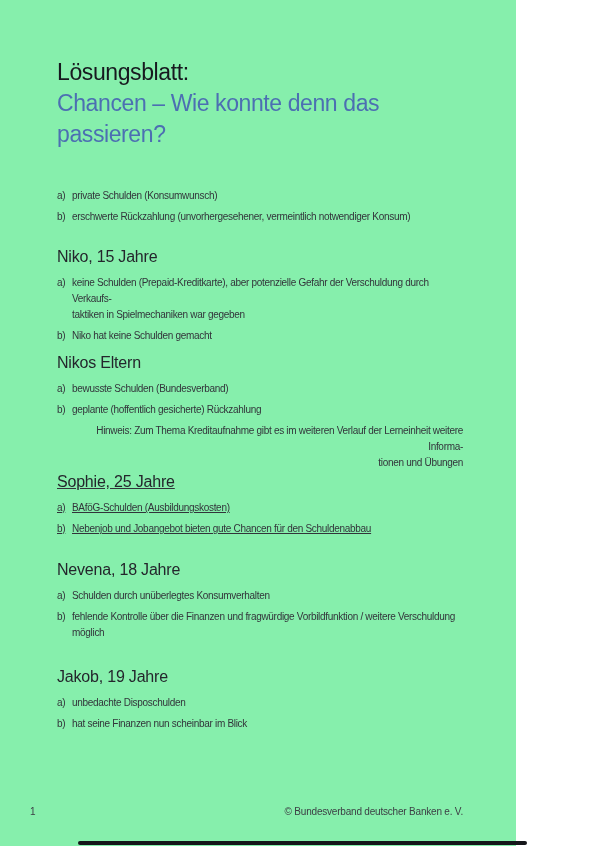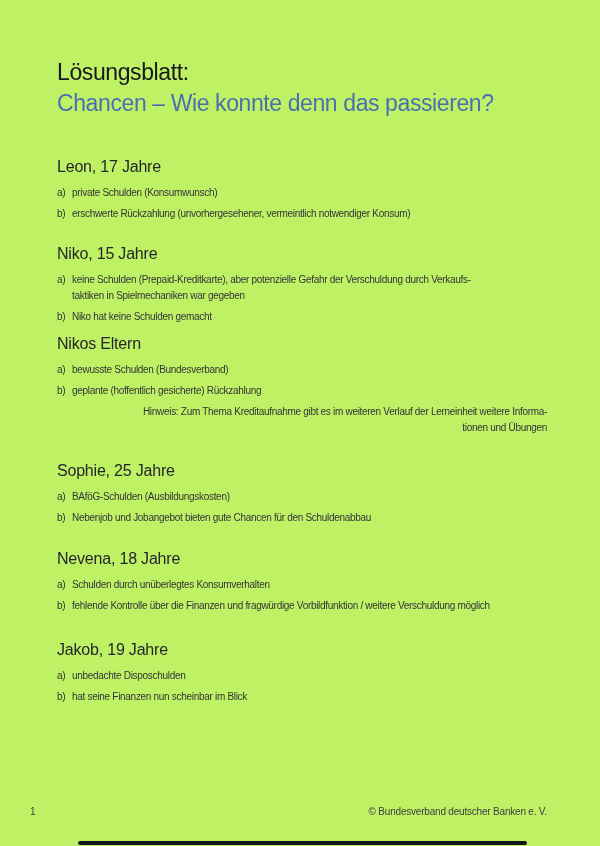--- a/index.html
+++ b/index.html
@@ -5,22 +5,22 @@
   * { margin: 0; padding: 0; box-sizing: border-box; }
   html, body { background: #ffffff; }
   body {
     width: 600px; height: 846px;
     font-family: "Liberation Sans", "DejaVu Sans", sans-serif;
     color: #32343a;
     overflow: hidden;
   }
   .page {
     position: relative;
-    width: 600px; height: 846px;
-    background: #bef264;
+    width: 516px; height: 846px;
+    background: #86efac;
     padding: 57px 53px 0 57px;
   }
   .title-block { margin: 0 0 0 0; }
   .title-line {
     font-size: 23px;
     line-height: 31px;
     letter-spacing: -0.4px;
     font-weight: 400;
   }
   .title-black { color: #17191f; }
@@ -57,21 +57,21 @@
     font-size: 10px;
     line-height: 16px;
     letter-spacing: -0.3px;
     color: #32343a;
     white-space: pre-line;
     text-align: right;
   }
   .s-leon   { margin-top: 38px; }
   .s-niko   { margin-top: 22px; }
   .s-eltern { margin-top: 9px; }
-  .s-sophie { margin-top: 25px; }
+  .s-sophie { margin-top: 1px; text-decoration: underline; }
   .s-nevena { margin-top: 23px; }
   .s-jakob  { margin-top: 26px; }
 
   .page-footer {
     position: absolute;
     left: 30px; right: 53px; top: 806px;
     display: flex;
     justify-content: space-between;
     align-items: baseline;
     font-size: 10px;
@@ -90,21 +90,20 @@
 <body>
 
 <div class="page">
 
   <header class="title-block">
     <div class="title-line title-black">Lösungsblatt:</div>
     <div class="title-line title-blue">Chancen – Wie konnte denn das passieren?</div>
   </header>
 
   <section class="s-leon">
-    <h2 class="section-heading">Leon, 17 Jahre</h2>
     <div class="item">
       <span class="item-label">a)</span>
       <span class="item-text">private Schulden (Konsumwunsch)</span>
     </div>
     <div class="item">
       <span class="item-label">b)</span>
       <span class="item-text">erschwerte Rückzahlung (unvorhergesehener, vermeintlich notwendiger Konsum)</span>
     </div>
   </section>
 

